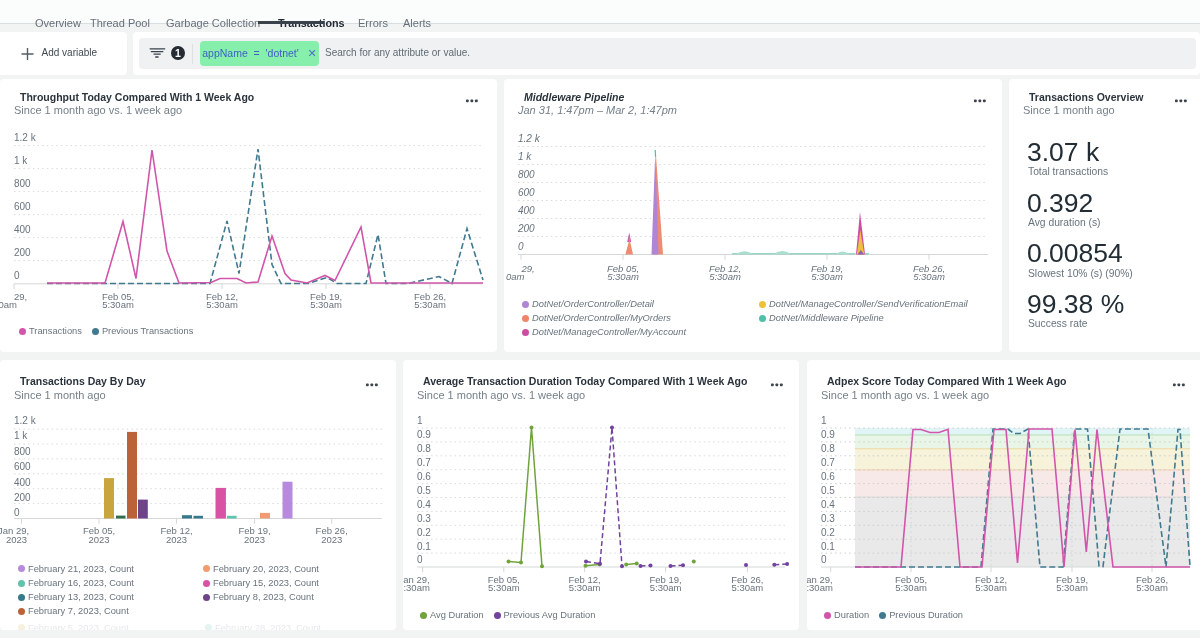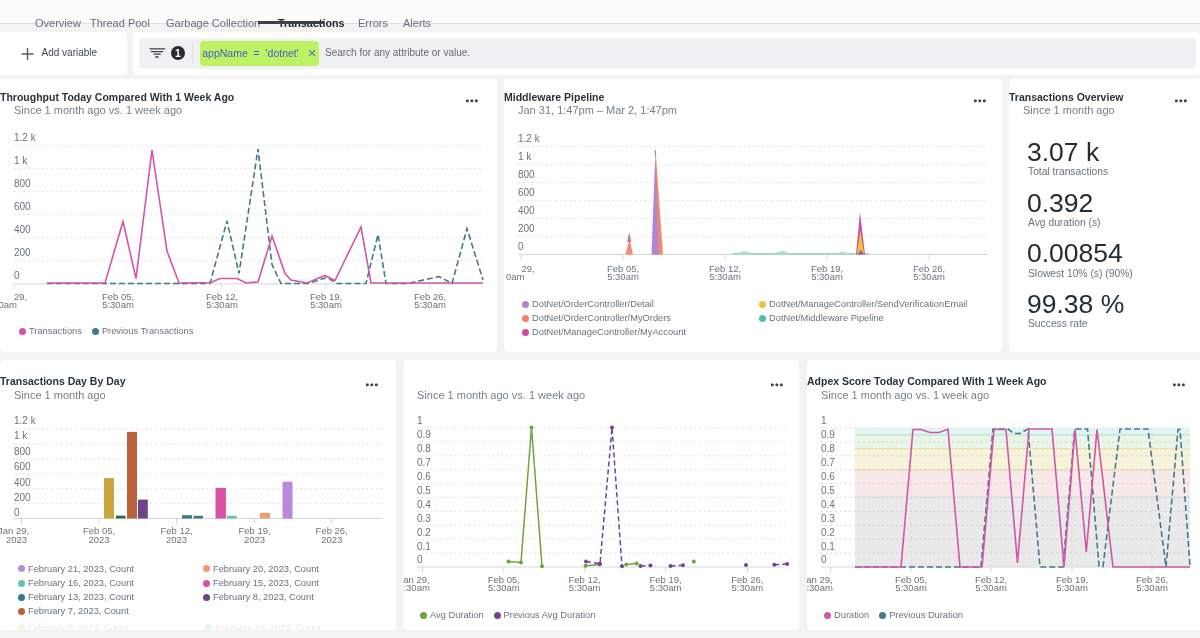--- a/index.html
+++ b/index.html
@@ -4,21 +4,21 @@
 <style>
 * { margin:0; padding:0; box-sizing:border-box; }
 html,body { width:1200px; height:638px; overflow:hidden; }
 body { font-family:"Liberation Sans", sans-serif; background:#f2f3f3; position:relative; transform:translateZ(0); }
 .nav { position:absolute; left:0; top:0; width:1200px; height:24px; background:#fbfcfc; border-bottom:1px solid #d9dee0; }
 .nav span { position:absolute; top:18px; font-size:11px; line-height:1; color:#66707a; white-space:nowrap;margin-left:20px; }
 .nav .active { color:#222b33; font-weight:bold; font-size:10.8px; }
 .nav .underline { position:absolute; top:21px; height:3px; background:#39424b; }
 .fbox { position:absolute; background:#fff; border-radius:4px; }
 .card { position:absolute; background:#fff; border-radius:4px; overflow:hidden; }
-.ctitle { position:absolute; left:0; top:13.3px; font-size:10.5px; line-height:1; font-weight:bold; color:#2a333c; white-space:nowrap; }
+.ctitle { position:absolute; left:20px; top:13.3px; font-size:10.5px; line-height:1; font-weight:bold; color:#2a333c; white-space:nowrap; }
 .csub { position:absolute; left:14px; top:26.1px; font-size:11px; line-height:1; color:#75808a; white-space:nowrap; }
 .r2 .ctitle { top:15.8px; }
 .r2 .csub { top:30.1px; }
 .leg { position:absolute; font-size:9.3px; height:12px; line-height:12px; color:#68737d; white-space:nowrap; }
 .leg i { display:inline-block; width:7px; height:7px; border-radius:50%; margin-right:3px; vertical-align:-0.5px; }
 .leg .g2 { margin-left:10px; }
 .bignum { position:absolute; left:18px; font-size:26.5px; line-height:1; color:#222d36; white-space:nowrap; }
 .biglab { position:absolute; left:19px; font-size:10.3px; line-height:1; color:#68737d; white-space:nowrap; }
 svg text { font-family:"Liberation Sans", sans-serif; }
 .axt { font-size:10px; fill:#68737d; }
@@ -44,21 +44,21 @@
     </svg>
   <span style="position:absolute; left:41.5px; top:14.3px; font-size:10px; line-height:1.3; color:#3f4a52;">Add variable</span>
 </div>
 <div class="fbox" style="left:133px; top:32px; width:1067px; height:42.5px;">
   <div style="position:absolute; left:6px; top:6px; width:1057px; height:30.5px; background:#f0f1f2; border-radius:4px;"></div>
   <svg width="17" height="11" style="position:absolute; left:15.5px; top:16px;" viewBox="0 0 17 11">
     <path d="M1.1 0.8 H15.7 M2.4 3.7 H13.8 M5.1 6.2 H11.2 M6.7 9 H9.1" stroke="#39434c" stroke-width="1.3" stroke-linecap="round"></path>
   </svg>
   <div style="position:absolute; left:38px; top:13.8px; width:14px; height:14px; border-radius:50%; background:#252b33; color:#fff; font-size:10.5px; font-weight:bold; text-align:center; line-height:14px;">1</div>
   <div style="position:absolute; left:58.5px; top:11.5px; width:1px; height:20.5px; background:#dde0e1;"></div>
-  <div style="position:absolute; left:67px; top:8.7px; width:119px; height:25.5px; background:#bef264; border-radius:4px; font-size:10.5px; color:#3f61c4; line-height:25.5px; text-align:center;">appName &nbsp;=&nbsp; 'dotnet' &nbsp; <span style="font-size:11px; color:#5272c4;">✕</span></div>
+  <div style="position:absolute; left:67px; top:8.7px; width:119px; height:25.5px; background:#86efac; border-radius:4px; font-size:10.5px; color:#3f61c4; line-height:25.5px; text-align:center;">appName &nbsp;=&nbsp; 'dotnet' &nbsp; <span style="font-size:11px; color:#5272c4;">✕</span></div>
   <span style="position:absolute; left:192px; top:13px; font-size:10px; line-height:1.5; color:#5f6b73;">Search for any attribute or value.</span>
 </div>
 
 <div class="card" style="left:0; top:79px; width:497px; height:273px;">
   <div class="ctitle">Throughput Today Compared With 1 Week Ago</div>
   <div class="csub">Since 1 month ago vs. 1 week ago</div>
   <svg class="dots" style="left:466px; top:20.4px;" width="12" height="4" viewBox="0 0 12 4">
       <g fill="#3c444c">
         <rect x="0" y="0.5" width="2.7" height="2.7" rx="0.7"></rect>
         <rect x="4.5" y="0.5" width="2.7" height="2.7" rx="0.7"></rect>
@@ -102,21 +102,21 @@
         <text x="326" y="229">5:30am</text>
       <text x="430" y="220.5">Feb 26,</text>
         <text x="430" y="229">5:30am</text>
     </g>
     <polyline fill="none" stroke="#41798f" stroke-width="1.6" stroke-dasharray="6 3" points="47,204.5 210,204.5 227,142 239,194.5 258,70 272,185.5 281,204.5 308,204.5 327,198.5 337,204.5 366,204.5 378,155.5 386,204.5 408,204.5 439,197.5 452,204.5 467,149.5 483,201"></polyline>
     <polyline fill="none" stroke="#d155aa" stroke-width="1.6" points="47,204 105,204 123,142.5 136,199.5 152,71 167,172 179,204 211,203.5 220,199.5 237,199.5 246,204 258,203 272,157 285,194.5 291,201 307,204 325,196.5 335,201.5 361,148 371,204 483,204"></polyline>
   </svg>
   <div class="leg" style="left:19px; top:246px;"><i style="background:#d155aa;"></i>Transactions<i class="g2" style="background:#41798f;"></i>Previous Transactions</div>
 </div>
 
-<div class="card" style="left:504px; top:79px; width:498px; height:273px;">
+<div class="card" style="left:504px; top:79px; width:498px; height:273px;font-style:italic;">
   <div class="ctitle">Middleware Pipeline</div>
   <div class="csub">Jan 31, 1:47pm – Mar 2, 1:47pm</div>
   <svg class="dots" style="left:470px; top:20.4px;" width="12" height="4" viewBox="0 0 12 4">
       <g fill="#3c444c">
         <rect x="0" y="0.5" width="2.7" height="2.7" rx="0.7"></rect>
         <rect x="4.5" y="0.5" width="2.7" height="2.7" rx="0.7"></rect>
         <rect x="9" y="0.5" width="2.7" height="2.7" rx="0.7"></rect>
       </g>
     </svg>
   <svg width="498" height="273" style="position:absolute;left:0;top:0;" viewBox="0 0 498 273">
@@ -264,20 +264,21 @@
   <div class="leg" style="left:18px; top:245px;"><i style="background:#bc6239;"></i>February 7, 2023, Count</div>
   <div class="leg" style="left:18px; top:261.5px; opacity:.17;text-decoration:underline;"><i style="background:#c9a53d;"></i>February 5, 2023, Count</div>
   <div class="leg" style="left:203px; top:202.5px;"><i style="background:#f29b70;"></i>February 20, 2023, Count</div>
   <div class="leg" style="left:203px; top:217px;"><i style="background:#d853a4;"></i>February 15, 2023, Count</div>
   <div class="leg" style="left:203px; top:231px;"><i style="background:#6f4487;"></i>February 8, 2023, Count</div>
   <div class="leg" style="left:203px; top:245px;margin-top:32px;"><i style="background:#2e6e4e;"></i>February 6, 2023, Count</div>
   <div class="leg" style="left:205px; top:261.5px; opacity:.17;"><i style="background:#5ec4ab;"></i>February 28, 2023, Count</div>
 </div>
 
 <div class="card r2" style="left:403px; top:360px; width:396px; height:270px;">
+  <div class="ctitle">Average Transaction Duration Today Compared With 1 Week Ago</div>
   <div class="csub">Since 1 month ago vs. 1 week ago</div>
   <svg class="dots" style="left:368px; top:22.9px;" width="12" height="4" viewBox="0 0 12 4">
       <g fill="#3c444c">
         <rect x="0" y="0.5" width="2.7" height="2.7" rx="0.7"></rect>
         <rect x="4.5" y="0.5" width="2.7" height="2.7" rx="0.7"></rect>
         <rect x="9" y="0.5" width="2.7" height="2.7" rx="0.7"></rect>
       </g>
     </svg>
   <svg width="396" height="270" style="position:absolute;left:0;top:0;" viewBox="0 0 396 270">
     <g stroke="#d8dadb" stroke-width="1" stroke-dasharray="1.5 3.2">

